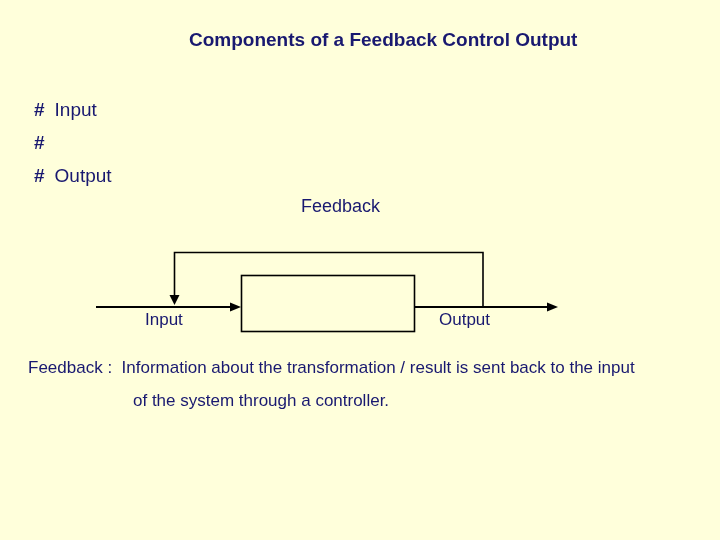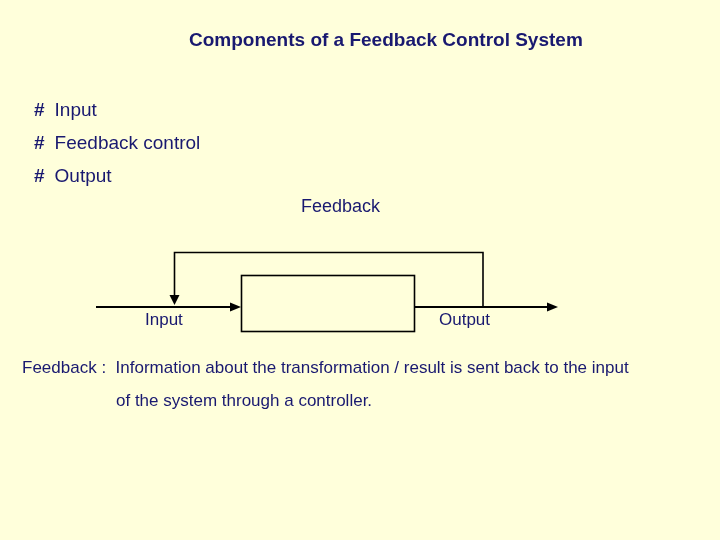--- a/index.html
+++ b/index.html
@@ -62,37 +62,36 @@
     white-space: nowrap;
   }
   .io-label.input { left: 145px; top: 311px; }
   .io-label.output { left: 439px; top: 311px; }
   .footer-line {
     position: absolute;
     font-size: 17px;
     line-height: 1.15;
     white-space: pre;
   }
-  .footer-line.l1 { left: 22px; top: 358px; }
-  .footer-line.l2 { left: 116px; top: 391px; }
+  .footer-line.l1 { left: 28px; top: 358px; }
+  .footer-line.l2 { left: 133px; top: 391px; }
 </style>
 </head>
 <body>
 
 <div class="slide">
 
-  <div class="title">Components of a Feedback Control System</div>
+  <div class="title">Components of a Feedback Control Output</div>
 
   <div class="bullet-row r0">
     <span class="bullet-marker">#</span>
     <span class="bullet-label">Input</span>
   </div>
   <div class="bullet-row r1">
     <span class="bullet-marker">#</span>
-    <span class="bullet-label">Feedback control</span>
   </div>
   <div class="bullet-row r2">
     <span class="bullet-marker">#</span>
     <span class="bullet-label">Output</span>
   </div>
 
   <div class="fb-label">Feedback</div>
 
   <svg class="diagram-svg" viewBox="0 0 720 540" xmlns="http://www.w3.org/2000/svg" aria-hidden="true">
 

